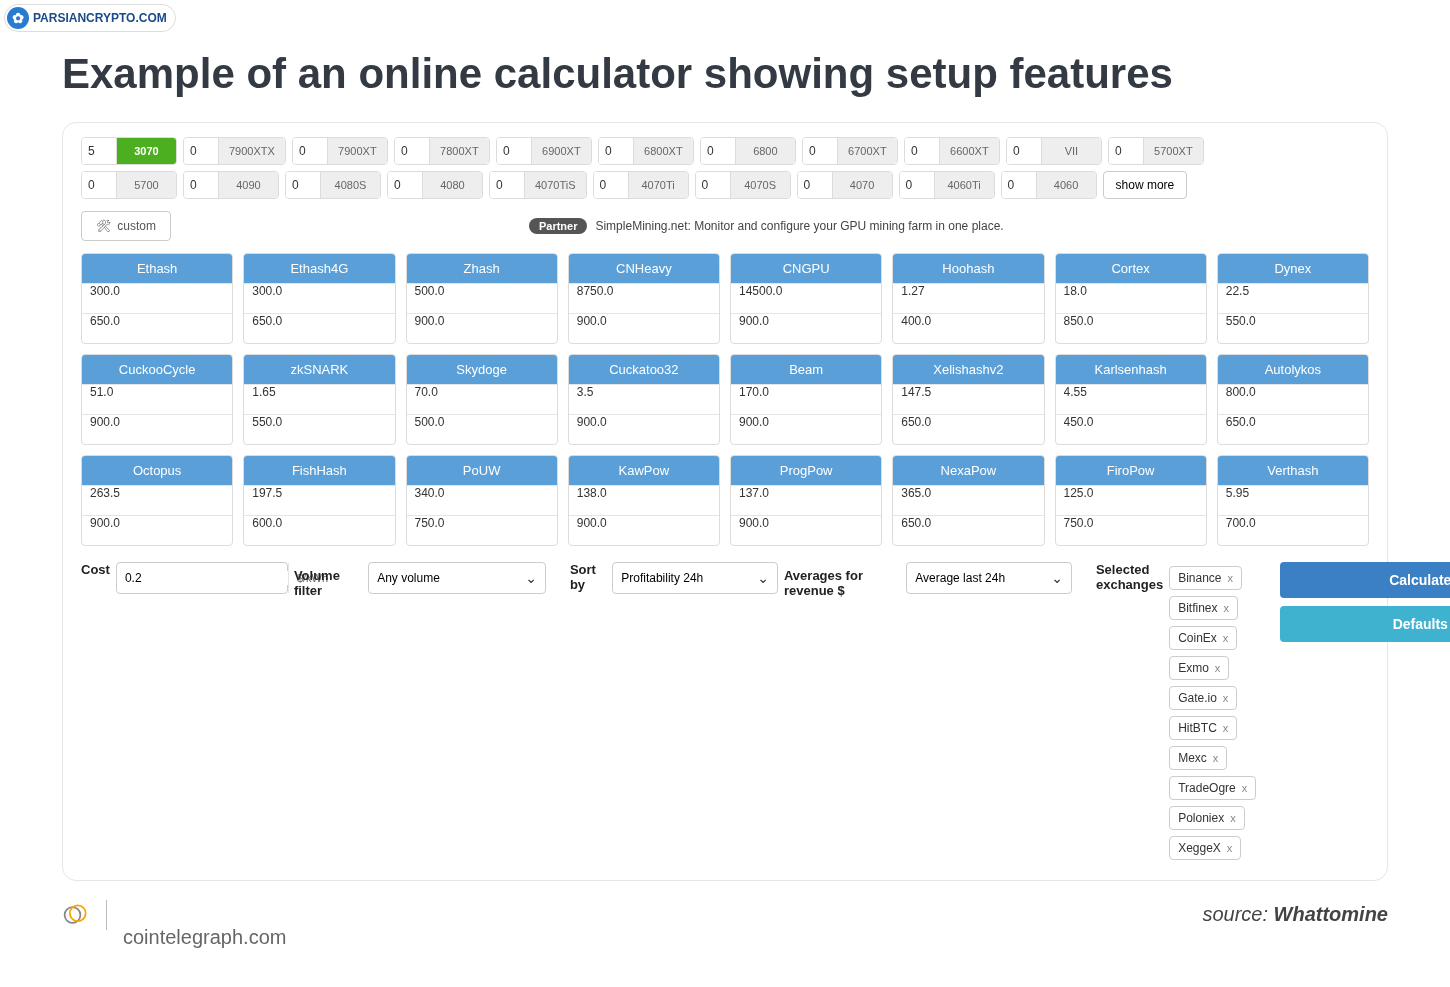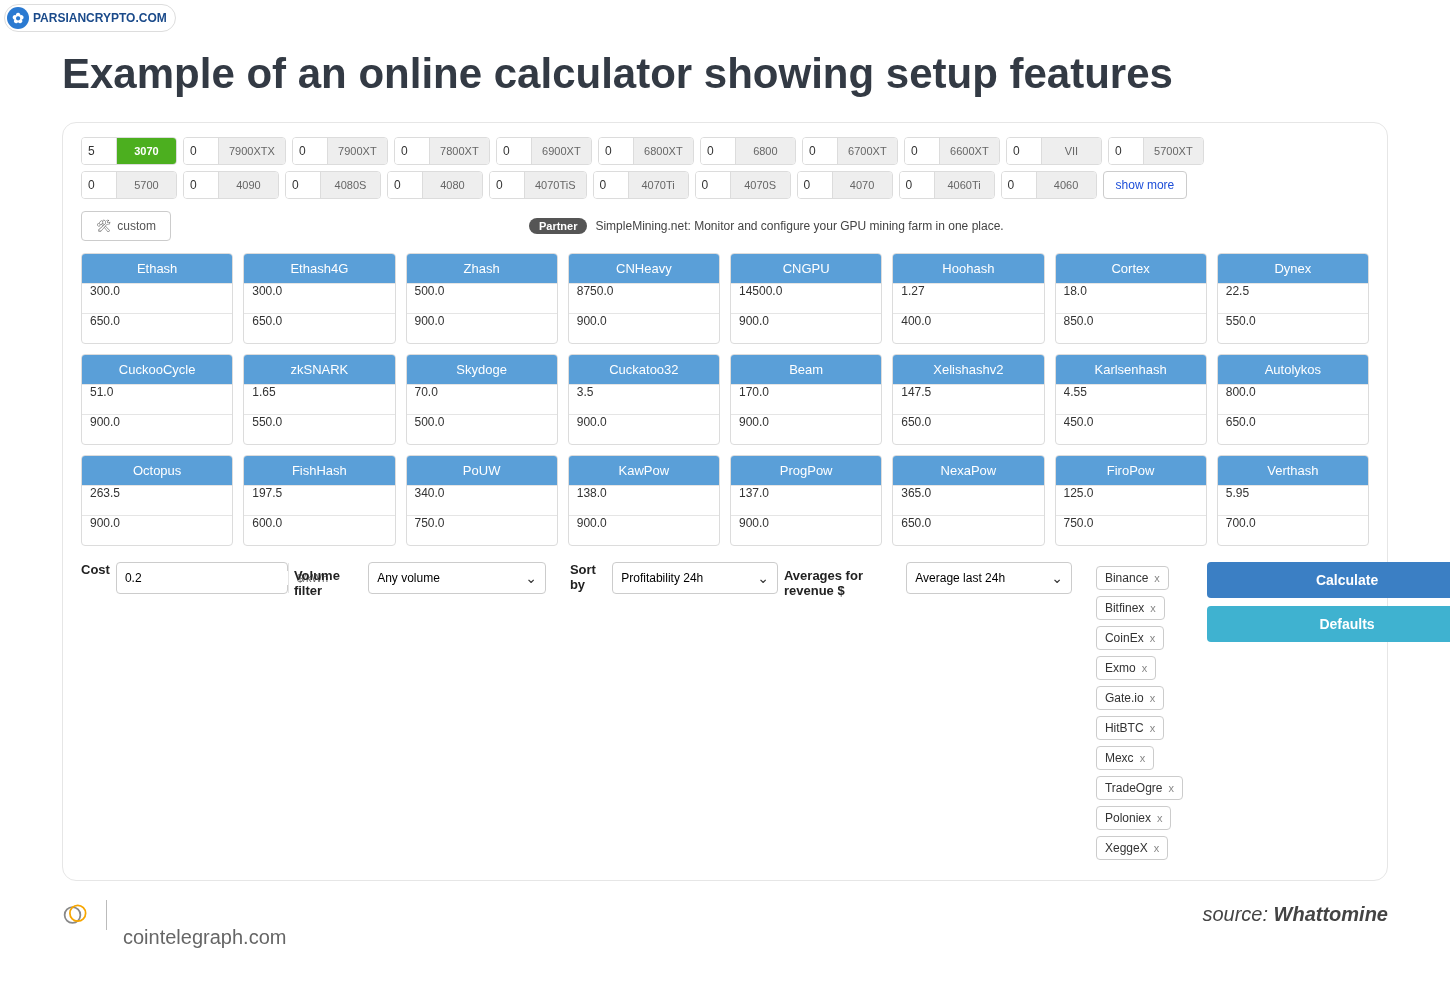--- a/index.html
+++ b/index.html
@@ -7,21 +7,21 @@
 .watermark { position: absolute; top: 4px; left: 4px; display: flex; align-items: center; gap: 4px; padding: 2px 8px 2px 2px; border: 1px solid #ddd; border-radius: 14px; font-size: 12px; font-weight: 700; color: #1a4a8a; background: #fff; }
 .watermark-icon { width: 22px; height: 22px; background: #2b7ad1; border-radius: 50%; display: flex; align-items: center; justify-content: center; color: #fff; font-size: 14px; }
 .page-title { font-size: 42px; font-weight: 800; color: #333a44; margin: 50px 0 24px 62px; }
 .calc-box { margin: 0 62px; border: 1px solid #e6e6e6; border-radius: 14px; padding: 14px 18px 20px; background: #fff; }
 .gpu-rows { display: flex; flex-direction: column; gap: 6px; margin-bottom: 12px; }
 .gpu-row { display: flex; gap: 6px; align-items: center; }
 .gpu-cell { display: flex; border: 1px solid #dcdcdc; border-radius: 4px; overflow: hidden; height: 28px; }
 .gpu-cell input { width: 34px; border: none; padding: 0 6px; font-size: 12px; color: #333; outline: none; }
 .gpu-cell .gpu-btn { background: #eee; border: none; border-left: 1px solid #dcdcdc; padding: 0 10px; font-size: 11px; color: #666; min-width: 60px; cursor: pointer; }
 .gpu-cell .gpu-btn.active { background: #4caf1f; color: #fff; font-weight: 600; }
-.show-more { border: 1px solid #ccc; background: #fff; border-radius: 4px; height: 28px; padding: 0 12px; font-size: 12px; color: #1d4ed8; cursor: pointer; }
+.show-more { border: 1px solid #ccc; background: #fff; border-radius: 4px; height: 28px; padding: 0 12px; font-size: 12px; color: #000000; cursor: pointer; }
 .sub-row { display: flex; align-items: center; gap: 18px; margin-bottom: 12px; }
 .custom-btn { display: flex; align-items: center; gap: 6px; border: 1px solid #ccc; background: #fff; border-radius: 4px; height: 30px; padding: 0 14px; font-size: 12px; color: #555; cursor: pointer; }
 .partner { display: flex; align-items: center; gap: 8px; font-size: 12px; color: #444; margin-left: 340px; }
 .partner-badge { background: #555; color: #fff; border-radius: 10px; padding: 2px 10px; font-size: 11px; font-weight: 600; }
 .algo-grid { display: grid; grid-template-columns: repeat(8, 1fr); gap: 10px; margin-bottom: 16px; }
 .algo-card { border: 1px solid #dcdcdc; border-radius: 4px; overflow: hidden; }
 .algo-head { background: #5a9fd8; color: #fff; text-align: center; font-size: 13px; font-weight: 500; padding: 7px 0; cursor: pointer; }
 .algo-field { display: flex; align-items: flex-start; border-top: 1px solid #e5e5e5; height: 30px; }
 .algo-field input { flex: 1; border: none; padding: 0 8px; font-size: 12px; color: #333; outline: none; background: #fff; }
 .bottom { display: flex; gap: 24px; align-items: flex-start; }
@@ -400,20 +400,21 @@
         <span class="chev">⌄</span>
       </div>
       <span class="lbl" style="margin-top:6px">Averages for revenue $</span>
       <div class="select">
         <span>Average last 24h</span>
         <span class="chev">⌄</span>
       </div>
     </div>
 
     <div class="col exchanges">
+      <span class="lbl">Selected exchanges</span>
       <div class="tags" id="tags">
           <div class="tag">
             <span>Binance</span>
             <span class="x">x</span>
           </div>
           <div class="tag">
             <span>Bitfinex</span>
             <span class="x">x</span>
           </div>
           <div class="tag">

